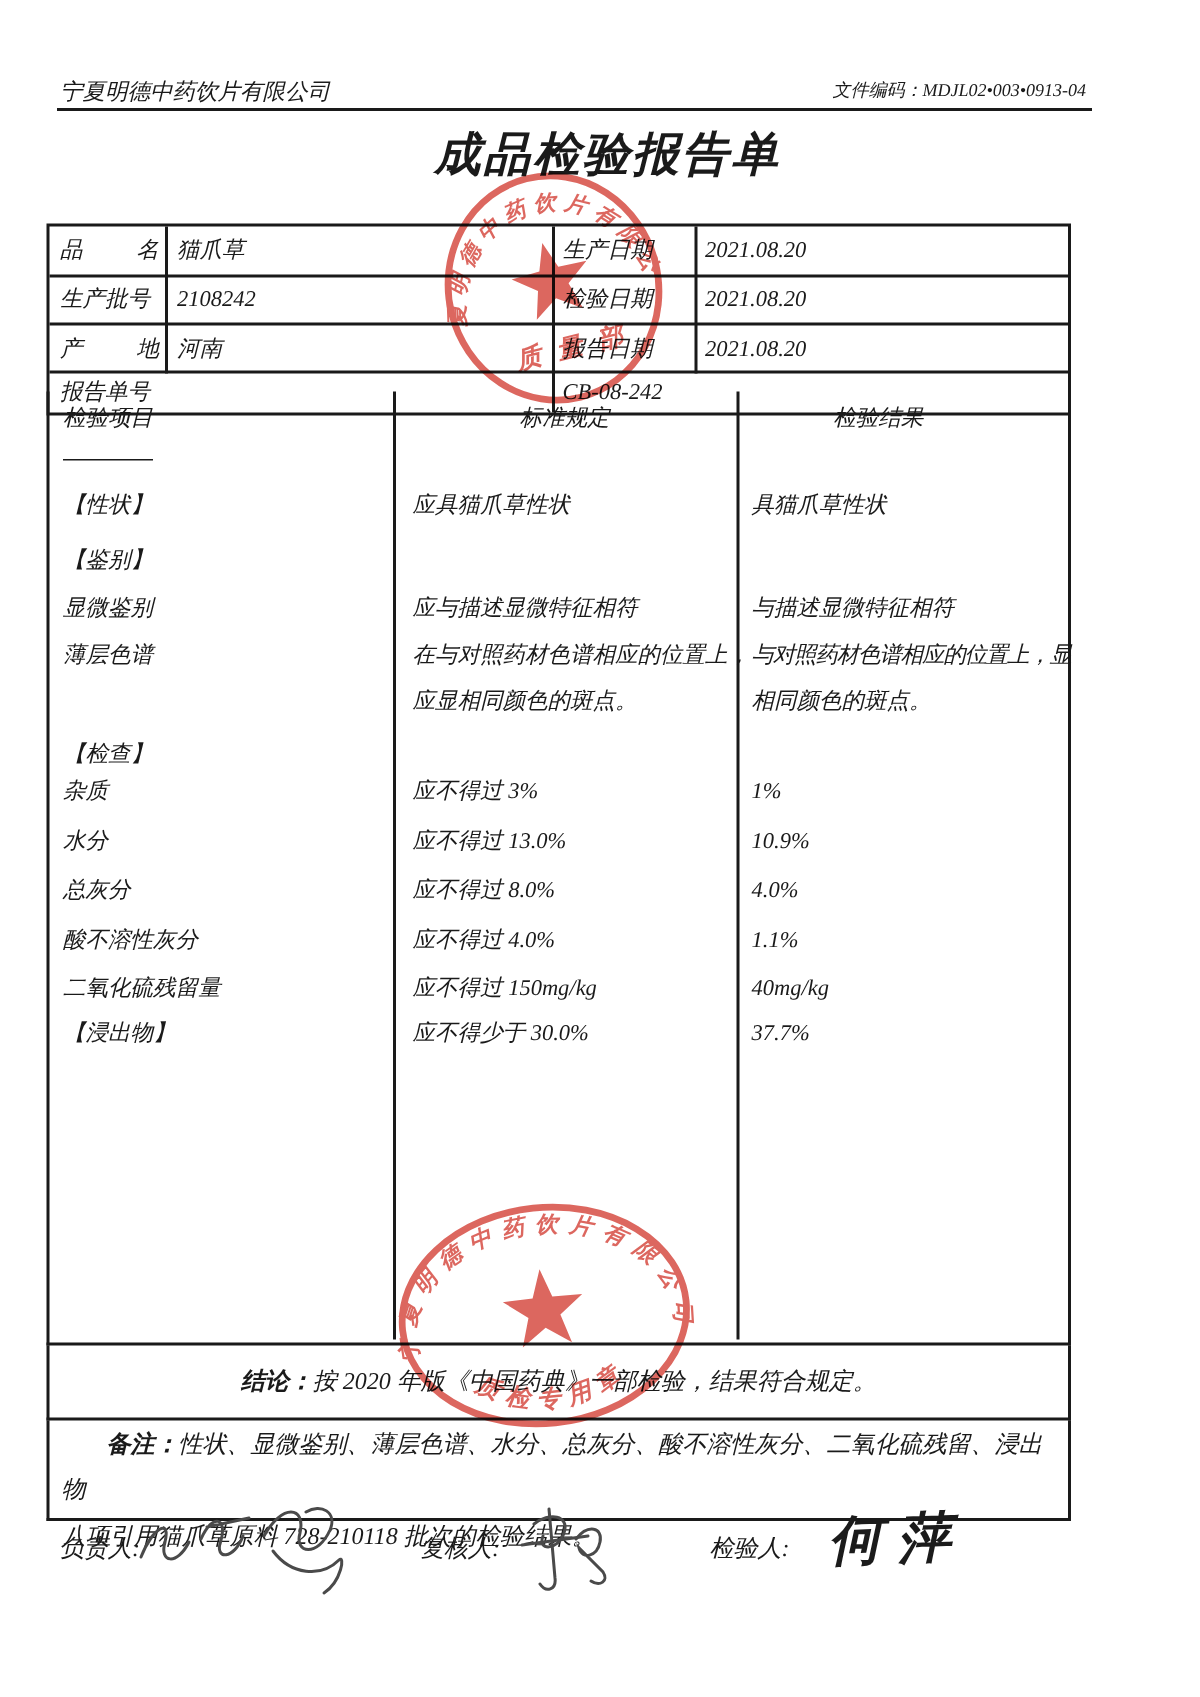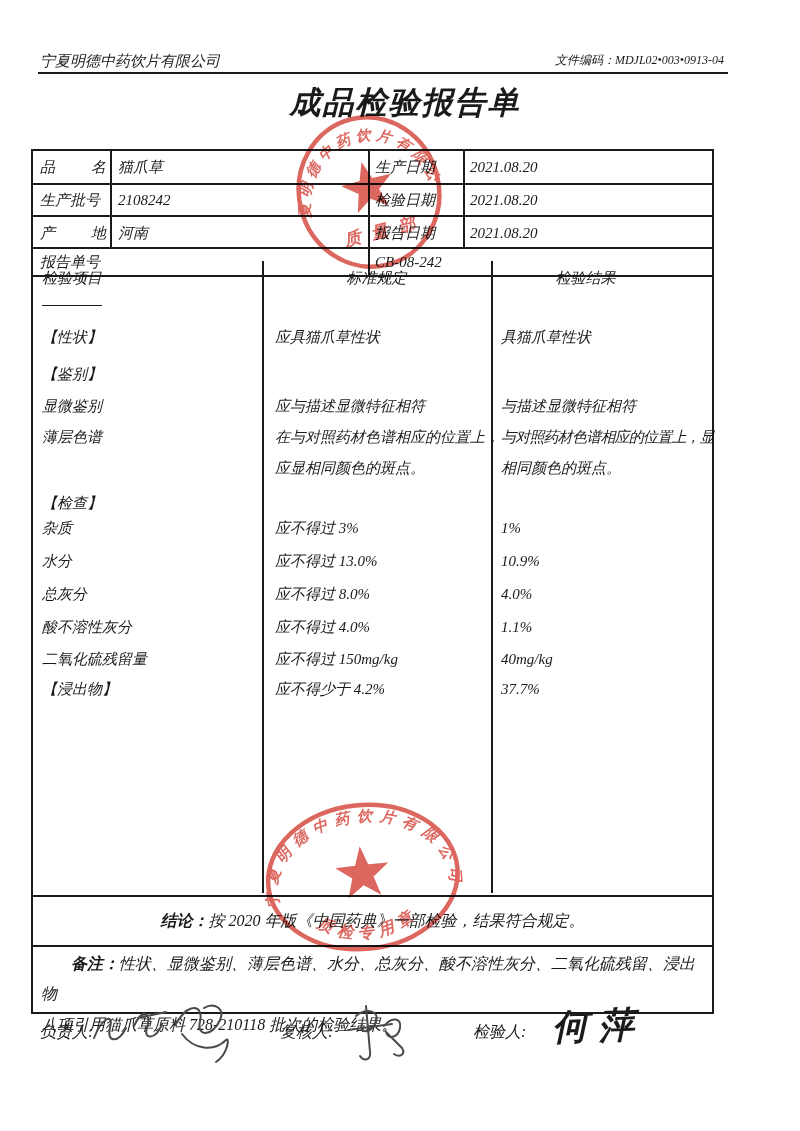--- a/index.html
+++ b/index.html
@@ -144,21 +144,21 @@
         <span class="c2">应不得过 4.0%</span>
         <span class="c3">1.1%</span>
       </div>
     <div class="trow" style="top:388px">
         <span class="c1">二氧化硫残留量</span>
         <span class="c2">应不得过 150mg/kg</span>
         <span class="c3">40mg/kg</span>
       </div>
     <div class="trow" style="top:418px">
         <span class="c1">【浸出物】</span>
-        <span class="c2">应不得少于 4.2%</span>
+        <span class="c2">应不得少于 30.0%</span>
         <span class="c3">37.7%</span>
       </div>
   </div>
 
   <div id="conclusion-row" class="tbl">
     <span class="b">结论：</span>
     <span>按 2020 年版《中国药典》一部检验，结果符合规定。</span>
   </div>
 
   <div id="remark-row" class="tbl">

